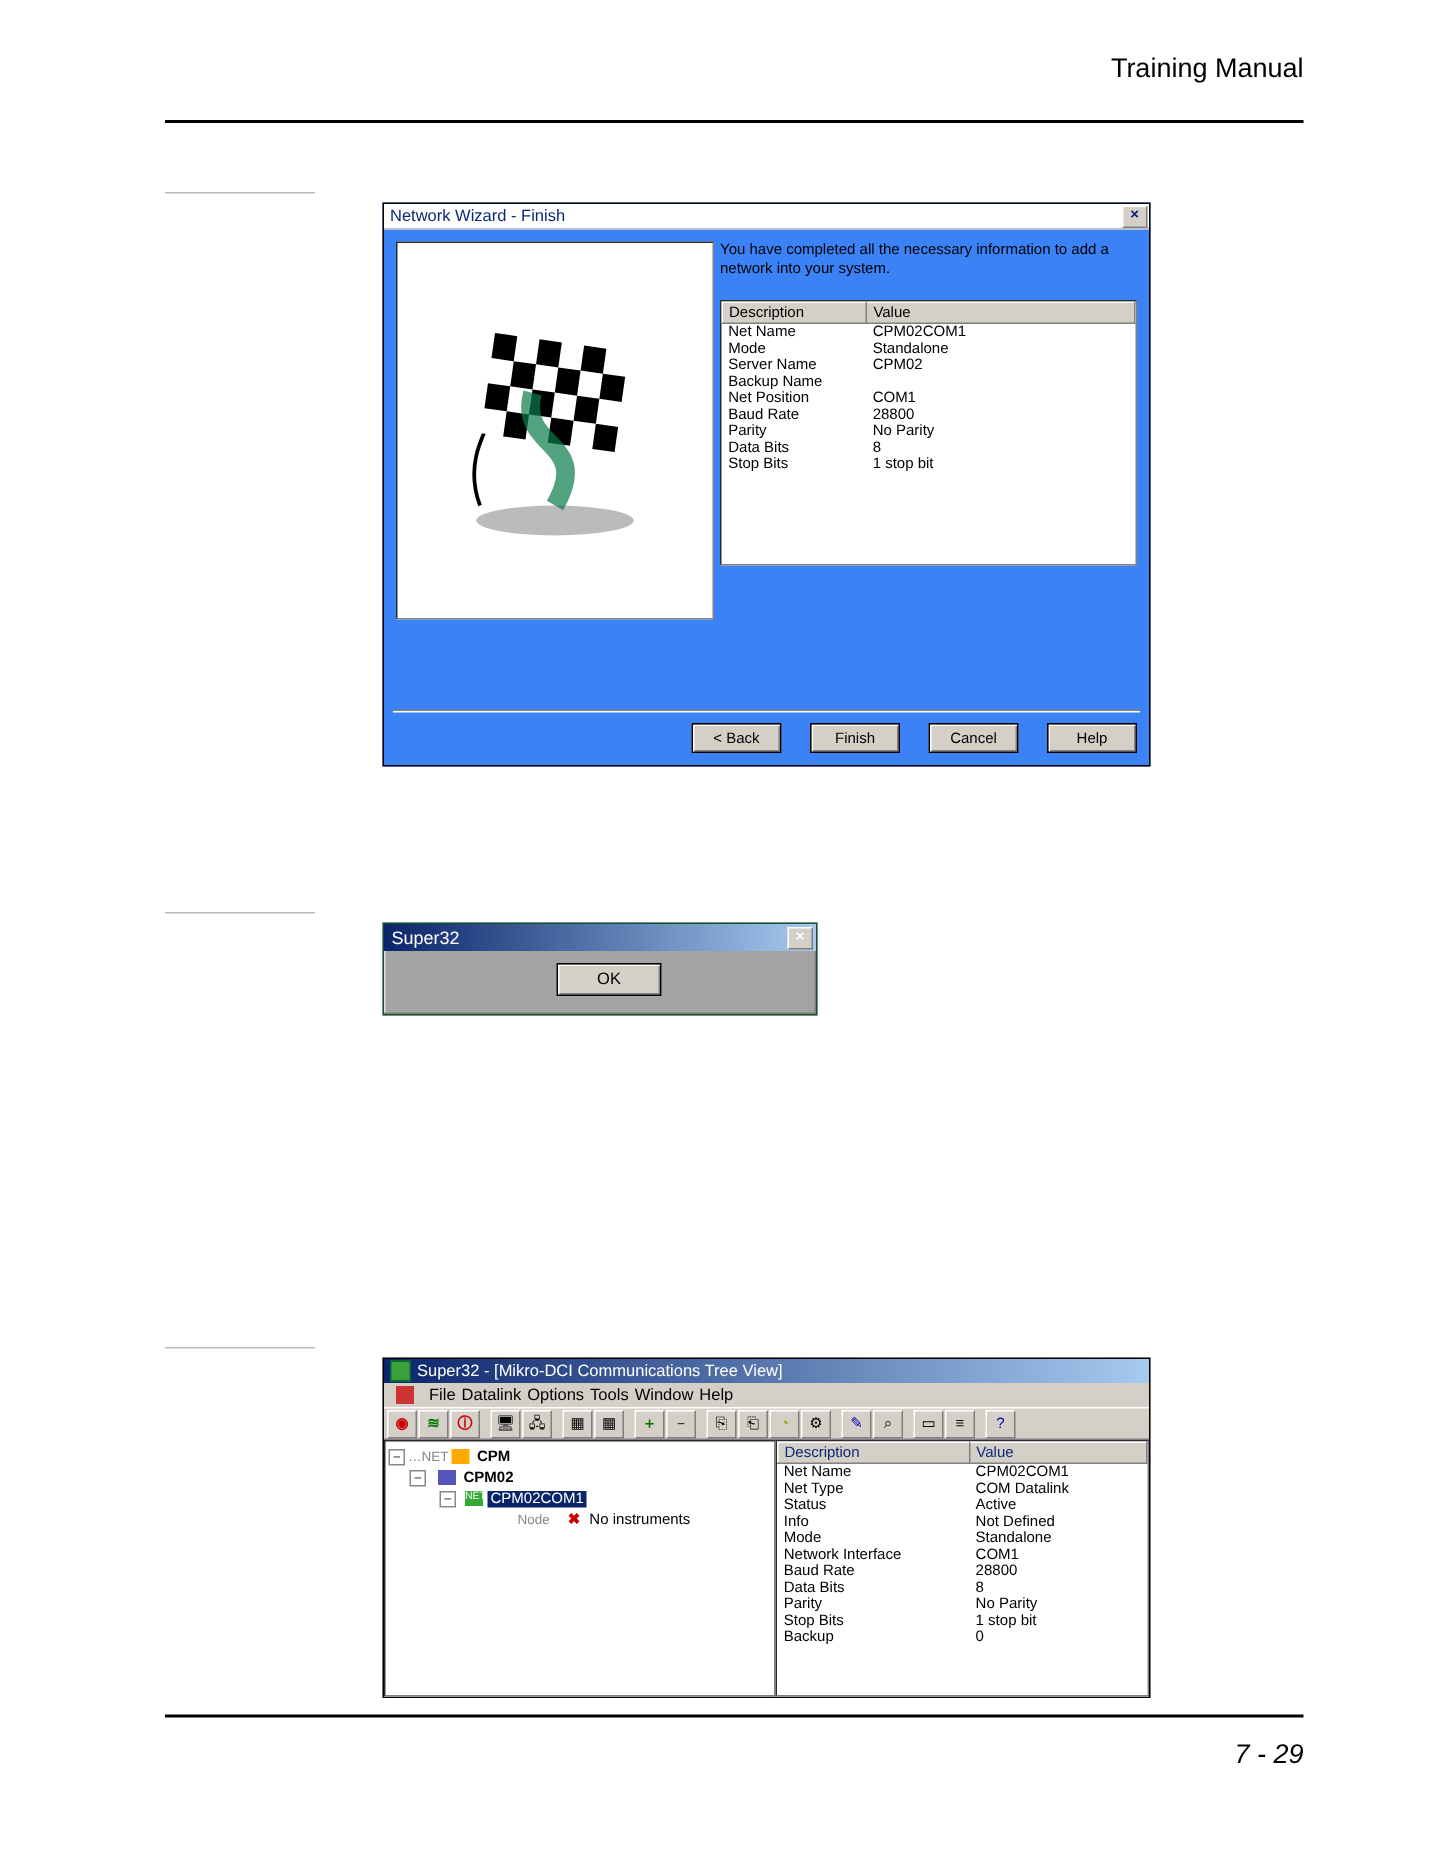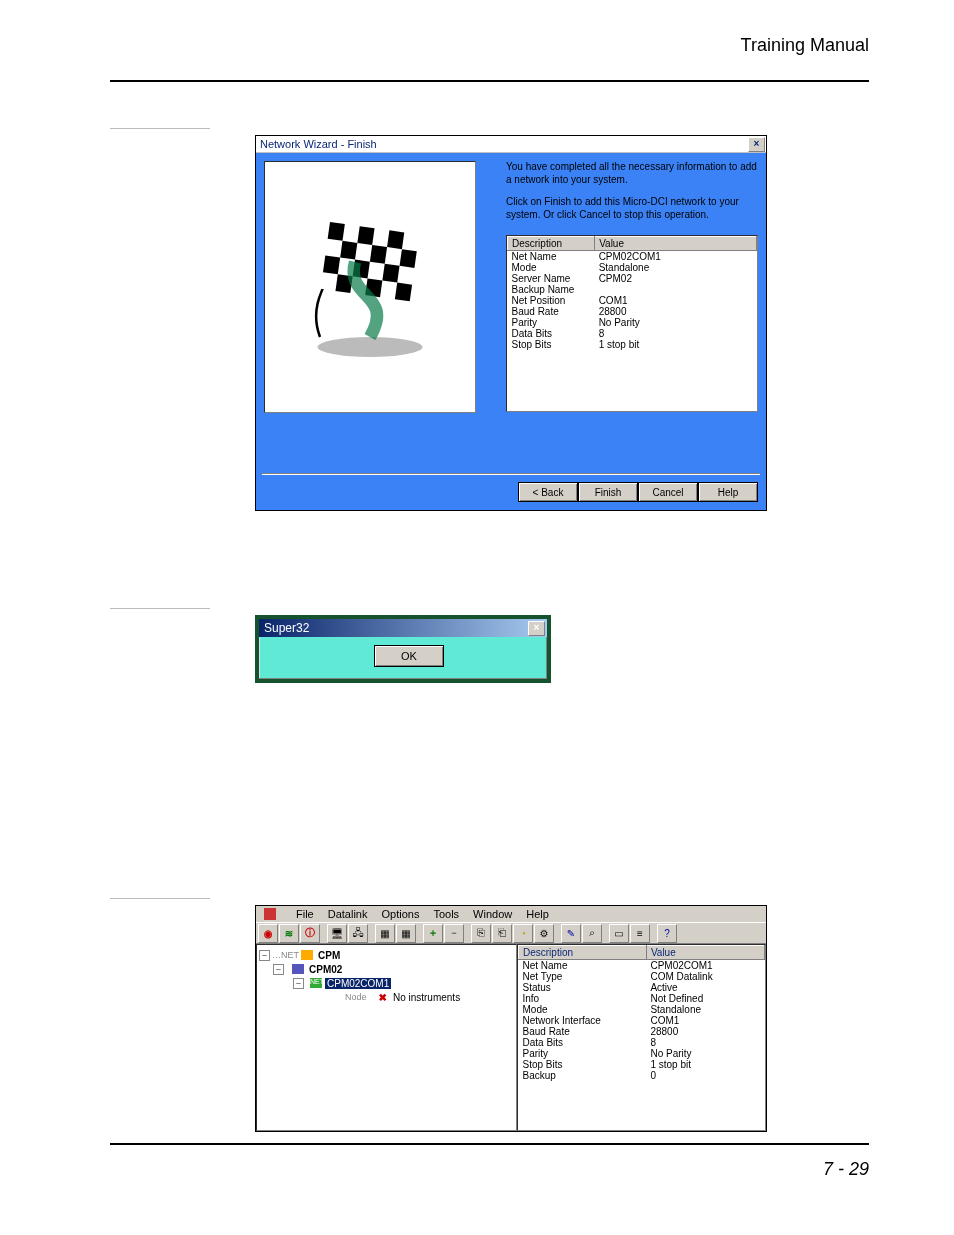--- a/index.html
+++ b/index.html
@@ -69,21 +69,21 @@
   }
   .titlebar .title-text{color:#0a2878;font-size:11px}
   .close-btn{
     width:15px;height:13px;
     background:#d4d0c8;
     border:1px solid #808080;
     border-top-color:#fff;border-left-color:#fff;
     font-size:10px;text-align:center;line-height:11px;
     font-family:Arial;font-weight:bold;
   }
-  .wiz-body{display:flex;padding:8px 8px 60px 8px;gap:30px}
+  .wiz-body{display:flex;padding:8px 8px 60px 8px;gap:4px}
   .wiz-illustration{
     width:210px;height:250px;background:#fff;
     border:1px inset #808080;
     display:flex;align-items:center;justify-content:center;
   }
   .flag-svg{width:150px;height:150px}
   .wiz-right{flex:1;display:flex;flex-direction:column;font-family:"MS Sans Serif",Tahoma,Arial;font-size:10px;color:#000}
   .wiz-right .para{margin-bottom:10px;line-height:1.25}
   .inset-list{
     border:1px inset #808080;
@@ -95,37 +95,37 @@
   .inset-list table{width:100%;border-collapse:collapse;font-size:10px}
   .inset-list th{
     text-align:left;
     background:#d4d0c8;
     border:1px solid #808080;
     border-top-color:#fff;border-left-color:#fff;
     padding:1px 4px;font-weight:normal;
   }
   .inset-list td{padding:0 4px}
   .wiz-separator{height:1px;background:#808080;margin:0 6px; box-shadow:0 1px 0 #fff}
-  .wiz-buttons{display:flex;gap:0;justify-content:flex-end;padding:8px}
+  .wiz-buttons{display:flex;gap:19px;justify-content:flex-end;padding:8px}
   .win-btn{
     width:60px;height:20px;
     background:#d4d0c8;
     border:1px solid #000;
     box-shadow:inset 1px 1px 0 #fff, inset -1px -1px 0 #808080;
     font-size:10px;
   }
 
   
   .msgbox{
     position:absolute;
     top:615px;
     left:255px;
     width:288px;
-    background:#5eead4;
-    border:4px solid #14532d;
+    background:#a3a3a3;
+    border:1px solid #14532d;
     box-shadow: -1px -1px 0 #808080 inset, 1px 1px 0 #dfdfdf inset;
     font-family:Tahoma,Arial;
   }
   .msg-title{
     background:linear-gradient(to right,#0a246a,#a6caf0);
     color:#fff;
     height:18px;
     display:flex;align-items:center;justify-content:space-between;
     padding:0 2px 0 5px;
     font-size:12px;
@@ -148,21 +148,21 @@
     background:#d4d0c8;
     font-family:Tahoma,Arial;font-size:10px;
   }
   .tv-title{
     background:linear-gradient(to right,#0a246a,#a6caf0);
     color:#fff;
     height:16px;display:flex;align-items:center;
     padding-left:4px;gap:4px;font-size:11px;
   }
   .tv-title .ic{width:12px;height:12px;background:#39a03b;border:1px solid #063}
-  .menubar{display:flex;gap:14px;padding:2px 8px;color:#000;font-size:11px}
+  .menubar{display:flex;gap:4px;padding:2px 8px;color:#000;font-size:11px}
   .menubar span.file-ic{width:12px;height:12px;background:#c33;display:inline-block;margin-right:6px}
   .toolbar{
     display:flex;gap:0;
     background:#d4d0c8;
     border-top:1px solid #fff;border-bottom:1px solid #808080;
     height:20px;align-items:center;padding:0 2px;
   }
   .tbtn{
     width:18px;height:17px;
     border:1px solid #808080;border-top-color:#fff;border-left-color:#fff;
@@ -232,21 +232,20 @@
             <rect x="12" y="40.5" width="12" height="13.5"></rect>
               <rect x="36" y="40.5" width="12" height="13.5"></rect>
               <rect x="60" y="40.5" width="12" height="13.5"></rect>
           </g>
         </g>
         <path d="M48 40 C 40 70 80 65 60 100" stroke="#0a7a4a" stroke-width="10" fill="none" opacity=".7"></path>
       </svg>
     </div>
     <div class="wiz-right">
       <div class="para">You have completed all the necessary information to add a network into your system.</div>
-      <div class="para">Click on Finish to add this Micro-DCI network to your system. Or click Cancel to stop this operation.</div>
       <div class="inset-list">
         <table>
           <tbody>
               <tr>
             <th style="width:35%">Description</th>
             <th>Value</th>
           </tr>
           <tr>
                 <td>Net Name</td>
                 <td>CPM02COM1</td>
@@ -301,20 +300,24 @@
   <div class="msg-title">
     <span>Super32</span>
     <div class="close-btn">×</div>
   </div>
   <div class="msg-buttons">
     <button class="win-btn">OK</button>
   </div>
 </div>
 
 <div class="treeview">
+  <div class="tv-title">
+    <span class="ic"></span>
+    <span>Super32 - [Mikro-DCI Communications Tree View]</span>
+  </div>
   <div class="menubar">
     <span class="file-ic"></span>
     <span>File</span>
     <span>Datalink</span>
     <span>Options</span>
     <span>Tools</span>
     <span>Window</span>
     <span>Help</span>
   </div>
   <div class="toolbar">

